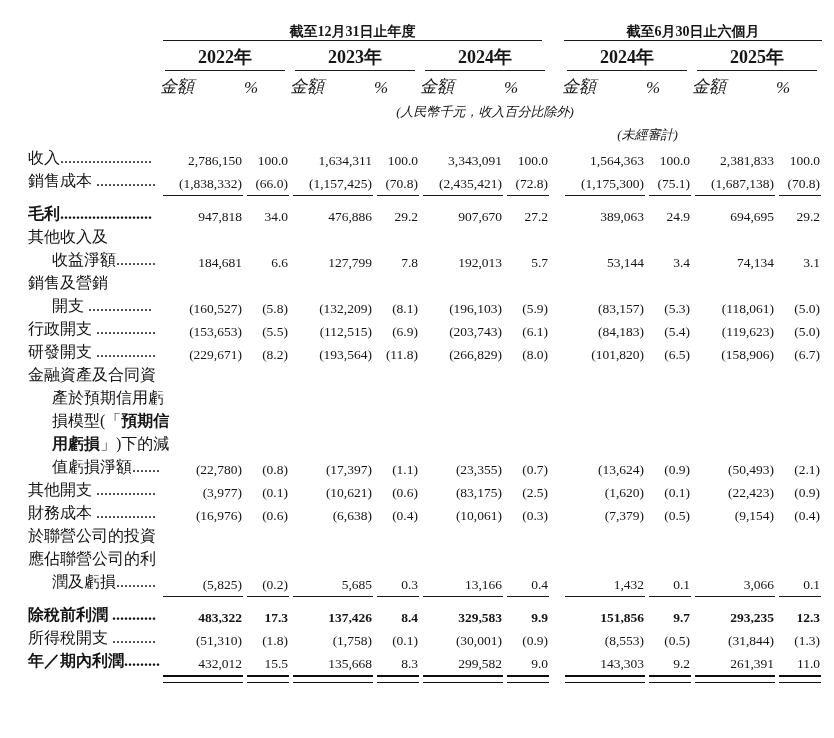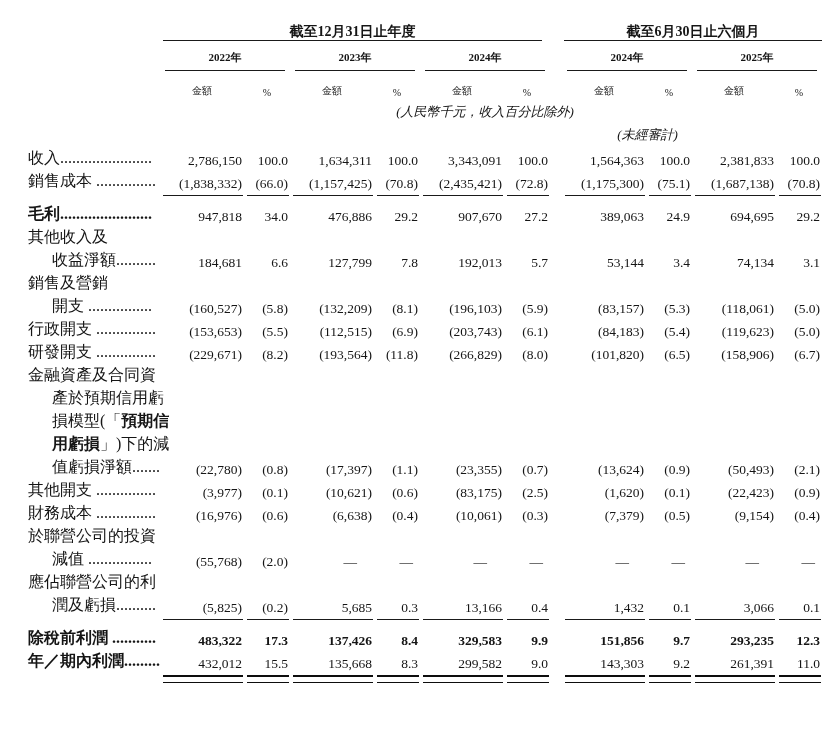--- a/index.html
+++ b/index.html
@@ -7,23 +7,23 @@
        font-family:"Liberation Serif","DejaVu Serif",serif;}
   .page{position:relative;width:834px;height:738px;background:#fff;}
   table{border-collapse:collapse;table-layout:fixed;width:822px;margin-top:24px;}
   td{padding:0;vertical-align:bottom;}
 
   
   .grp{font-weight:bold;font-size:14px;text-align:center;}
   .grpline{border-bottom:1.5px solid #1a1a1a;line-height:16px;}
   .grp1 .grpline{margin:0 8px 0 3px;}
   .grp2 .grpline{margin:0 0 0 2px;}
-  .yr{font-weight:bold;font-size:11px;text-align:center;}
+  .yr{font-weight:bold;font-size:18px;text-align:center;}
   .yrline{border-bottom:1.2px solid #1a1a1a;padding:9px 0 5px;margin:0 5px;line-height:15px;}
-  .ap{font-size:10px;text-align:center;height:27px;padding-bottom:2px;}
+  .ap{font-style:italic;font-size:17px;text-align:left;height:27px;padding-bottom:2px;}
   .noterow td{height:23px;}
   .notecell{position:relative;text-align:right;}
   .notefloat{position:absolute;left:50%;bottom:2px;transform:translateX(-50%);
              white-space:nowrap;font-style:italic;font-size:13px;}
   .notefloat.shifted{left:32%;margin-left:44px;}
 
   
   tbody td{font-size:13.5px;height:23px;}
   .lblcell{font-size:16px;white-space:nowrap;overflow:hidden;padding-left:28px;}
   .lblcell.ind1{padding-left:52px;margin-top:31px;}
@@ -309,34 +309,20 @@
           <td></td>
           <td class="num">(7,379)</td>
           <td class="pct">(0.5)</td>
           <td class="num">(9,154)</td>
           <td class="pct">(0.4)</td>
         </tr>
         <tr>
           <td class="lblcell ind0" colspan="12">於聯營公司的投資</td>
         </tr>
         <tr>
-          <td class="lblcell ind1">減值 ................</td>
-          <td class="num">(55,768)</td>
-          <td class="pct">(2.0)</td>
-          <td class="num dash">—</td>
-          <td class="pct dash">—</td>
-          <td class="num dash">—</td>
-          <td class="pct dash">—</td>
-          <td></td>
-          <td class="num dash">—</td>
-          <td class="pct dash">—</td>
-          <td class="num dash">—</td>
-          <td class="pct dash">—</td>
-        </tr>
-        <tr>
           <td class="lblcell ind0" colspan="12">應佔聯營公司的利</td>
         </tr>
         <tr>
           <td class="lblcell ind1">潤及虧損..........</td>
           <td class="num">(5,825)</td>
           <td class="pct">(0.2)</td>
           <td class="num">5,685</td>
           <td class="pct">0.3</td>
           <td class="num">13,166</td>
           <td class="pct">0.4</td>
@@ -388,20 +374,34 @@
           <td class="pct b">8.4</td>
           <td class="num b">329,583</td>
           <td class="pct b">9.9</td>
           <td></td>
           <td class="num b">151,856</td>
           <td class="pct b">9.7</td>
           <td class="num b">293,235</td>
           <td class="pct b">12.3</td>
         </tr>
         <tr>
+          <td class="lblcell ind0">所得稅開支 ...........</td>
+          <td class="num">(51,310)</td>
+          <td class="pct">(1.8)</td>
+          <td class="num">(1,758)</td>
+          <td class="pct">(0.1)</td>
+          <td class="num">(30,001)</td>
+          <td class="pct">(0.9)</td>
+          <td></td>
+          <td class="num">(8,553)</td>
+          <td class="pct">(0.5)</td>
+          <td class="num">(31,844)</td>
+          <td class="pct">(1.3)</td>
+        </tr>
+        <tr>
           <td class="lblcell ind0 b">年／期內利潤.........</td>
           <td class="num">432,012</td>
           <td class="pct">15.5</td>
           <td class="num">135,668</td>
           <td class="pct">8.3</td>
           <td class="num">299,582</td>
           <td class="pct">9.0</td>
           <td></td>
           <td class="num">143,303</td>
           <td class="pct">9.2</td>

